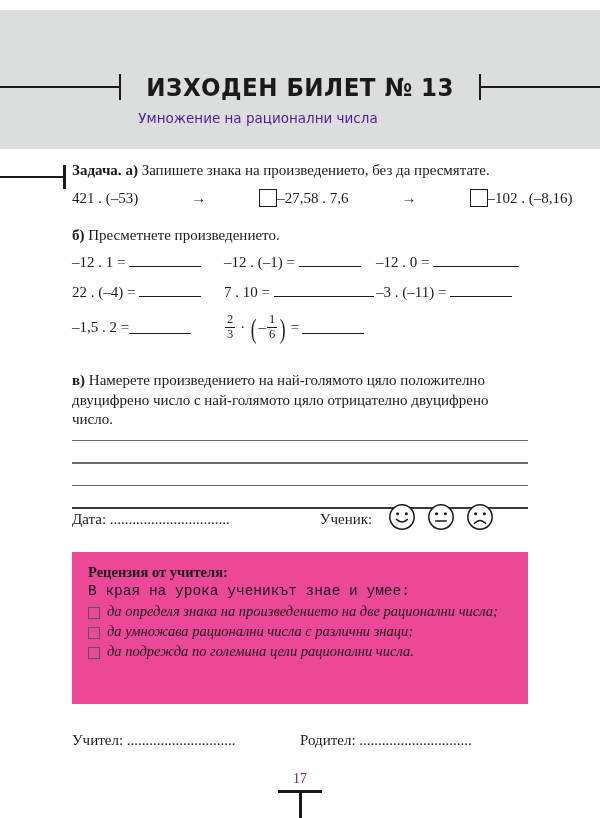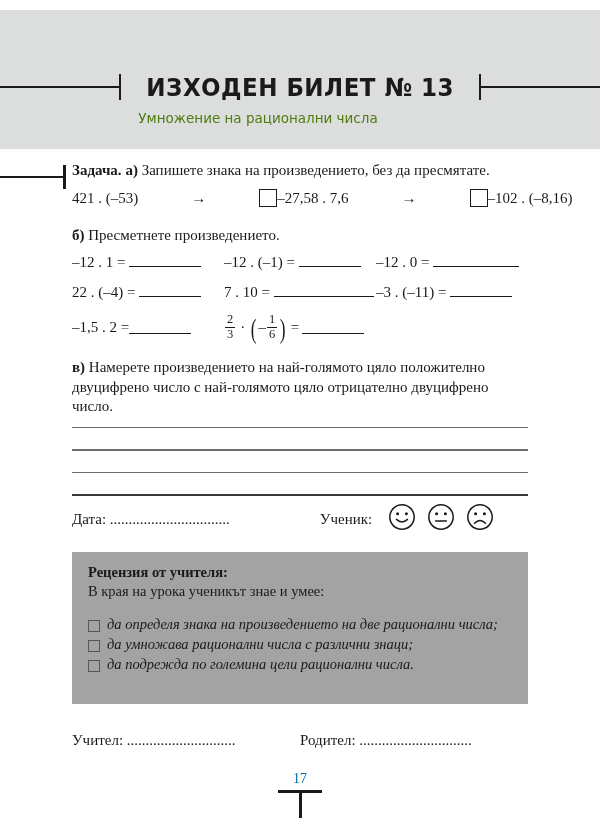--- a/index.html
+++ b/index.html
@@ -59,21 +59,21 @@
     transform: scaleX(0.92);
   }
   .ticket-subtitle {
     position: absolute;
     left: 0;
     top: 100px;
     width: 516px;
     text-align: center;
     font-family: "DejaVu Sans", "Liberation Sans", sans-serif;
     font-size: 13.5px;
-    color: #4d7c0f;
+    color: #4c1d95;
   }
 
   
   .task-marker {
     position: absolute;
     left: 0;
     top: 165px;
     width: 66px;
     height: 24px;
   }
@@ -192,21 +192,21 @@
     line-height: 0.75;
     font-weight: 300;
     transform: scaleX(0.62);
     position: relative;
     top: 1px;
   }
 
   .para-v {
     font-size: 15px;
     line-height: 1.3;
-    margin: 17px 0 10px 0;
+    margin: 30px 0 10px 0;
   }
   .para-v b { font-weight: bold; }
 
   .ruled-lines { margin-top: 6px; }
   .ruled {
     height: 1.6px;
     background: #6d6d6d;
     margin-bottom: 21px;
     width: 456px;
   }
@@ -232,32 +232,33 @@
   .face { margin-right: 11px; }
   .face:last-child { margin-right: 0; }
 
   
   .review-box {
     position: absolute;
     left: 72px;
     top: 552px;
     width: 456px;
     height: 152px;
-    background: #a3a3a3;
+    background: #ec4899;
     box-sizing: border-box;
     padding: 12px 16px 0 16px;
   }
   .review-title {
     font-size: 14.5px;
     font-weight: bold;
     margin-bottom: 2px;
   }
   .review-lead {
     font-size: 14.5px;
-    margin-bottom: 16px;
+    margin-bottom: 4px;
+    font-family: Liberation Mono, monospace;
   }
   .check-item {
     display: flex;
     align-items: flex-start;
     font-size: 14.5px;
     font-style: italic;
     line-height: 1.24;
     margin-bottom: 2px;
   }
   .chk {
@@ -285,21 +286,21 @@
   
   .page-foot {
     position: absolute;
     left: 0;
     top: 772px;
     width: 600px;
     text-align: center;
   }
   .page-num {
     font-size: 14px;
-    color: #0369a1;
+    color: #701a75;
     line-height: 1;
     margin-bottom: 4px;
   }
   .tee {
     position: relative;
     width: 44px;
     height: 30px;
     margin: 0 auto;
   }
   .tee-top {

